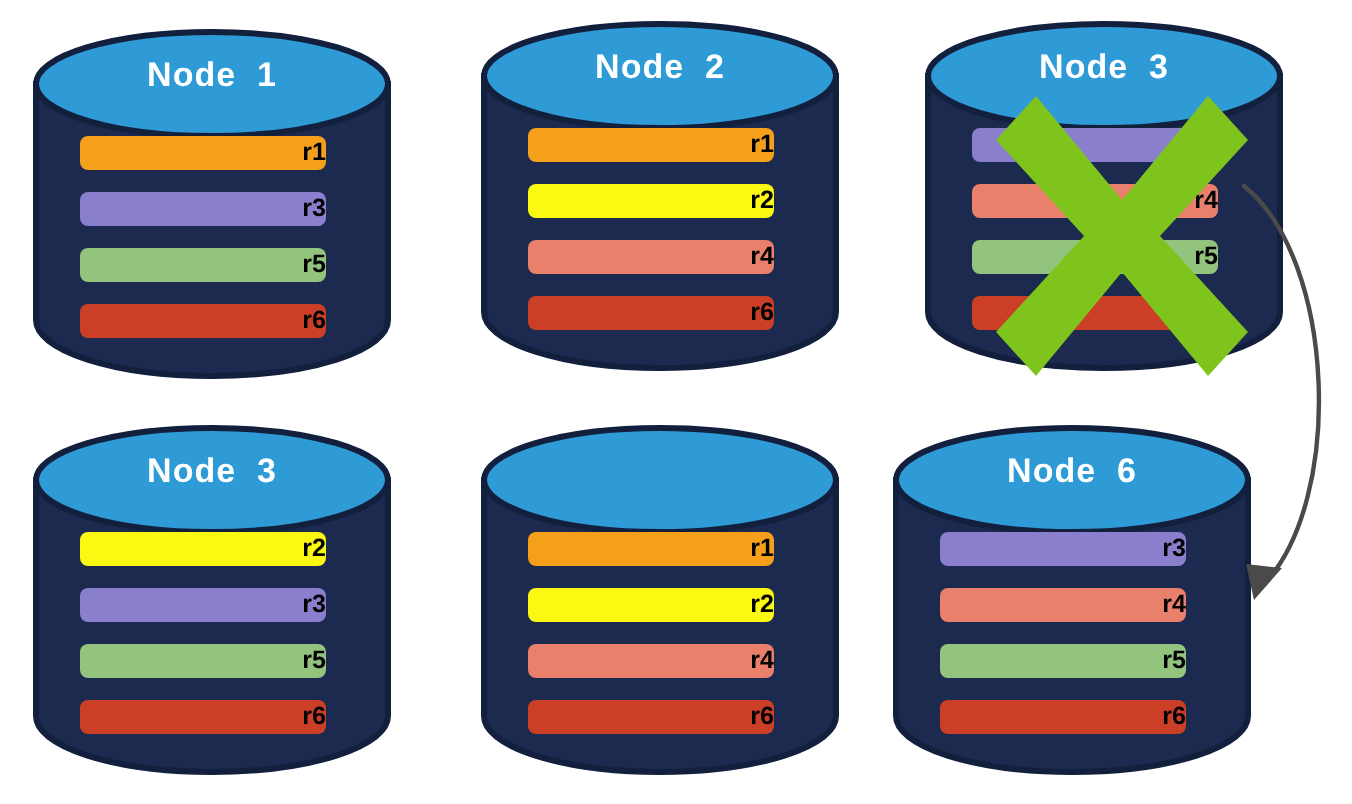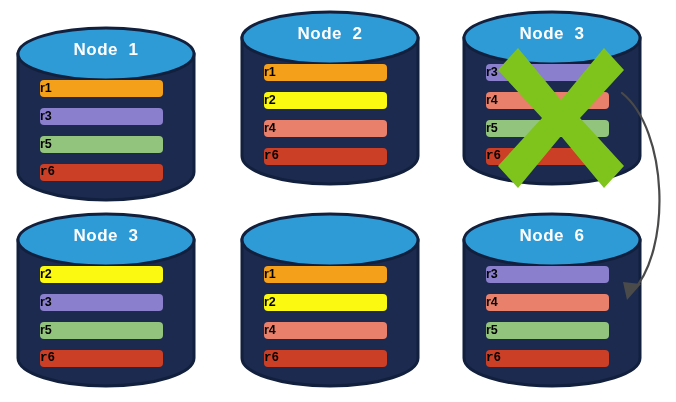--- a/index.html
+++ b/index.html
@@ -56,28 +56,28 @@
   .bar {
     position: absolute;
     left: 0;
     width: 123px;
     height: 17px;
     border-radius: 4px;
     color: #000000;
     font-size: 12.5px;
     font-weight: bold;
     font-family: "Liberation Sans", sans-serif;
-    text-align: left;
+    text-align: right;
     line-height: 17px;
     box-sizing: border-box;
   }
   .bar.s0 { top: 0px; }
   .bar.s1 { top: 28px; }
   .bar.s2 { top: 56px; }
-  .bar.s3 { top: 84px; font-family: Liberation Mono, monospace; }
+  .bar.s3 { top: 84px; }
 
   .x-mark {
     position: absolute;
     left: 36px;
     top: 40px;
     width: 126px;
     height: 140px;
     pointer-events: none;
   }
   .arrow-layer {
@@ -86,21 +86,21 @@
     width: 676px;
     height: 402px;
     pointer-events: none;
   }
 </style>
 </head>
 <body>
 
 <div id="stage">
 
-  <div class="node" style="left:16px; top:24px;padding-left:37px;">
+  <div class="node" style="left:16px; top:12px;padding-left:37px;">
     <svg class="node-svg" viewBox="0 0 180 178">
       <path d="M2,30 L2,148 A88,28 0 0 0 178,148 L178,30 Z" fill="#1B2A4E" stroke="#12203E" stroke-width="3"></path>
       <ellipse cx="90" cy="30" rx="88" ry="26" fill="#2E9BD6" stroke="#12203E" stroke-width="3"></ellipse>
     </svg>
     <div class="node-title">Node  1</div>
     <div class="bars">
       <div class="bar s0" style="background: rgb(245, 160, 27);">r1</div>
       <div class="bar s1" style="background: rgb(138, 127, 204);">r3</div>
       <div class="bar s2" style="background: rgb(147, 196, 125);">r5</div>
       <div class="bar s3" style="background: rgb(204, 63, 39);">r6</div>
@@ -160,21 +160,21 @@
       <ellipse cx="90" cy="30" rx="88" ry="26" fill="#2E9BD6" stroke="#12203E" stroke-width="3"></ellipse>
     </svg>
     <div class="bars">
       <div class="bar s0" style="background: rgb(245, 160, 27);">r1</div>
       <div class="bar s1" style="background: rgb(251, 249, 17);">r2</div>
       <div class="bar s2" style="background: rgb(232, 128, 107);">r4</div>
       <div class="bar s3" style="background: rgb(204, 63, 39);">r6</div>
     </div>
   </div>
 
-  <div class="node" style="left:462px; top:210px;">
+  <div class="node" style="left:446px; top:210px;">
     <svg class="node-svg" viewBox="0 0 180 178">
       <path d="M2,30 L2,148 A88,28 0 0 0 178,148 L178,30 Z" fill="#1B2A4E" stroke="#12203E" stroke-width="3"></path>
       <ellipse cx="90" cy="30" rx="88" ry="26" fill="#2E9BD6" stroke="#12203E" stroke-width="3"></ellipse>
     </svg>
     <div class="node-title">Node  6</div>
     <div class="bars">
       <div class="bar s0" style="background: rgb(138, 127, 204);">r3</div>
       <div class="bar s1" style="background: rgb(232, 128, 107);">r4</div>
       <div class="bar s2" style="background: rgb(147, 196, 125);">r5</div>
       <div class="bar s3" style="background: rgb(204, 63, 39);">r6</div>

